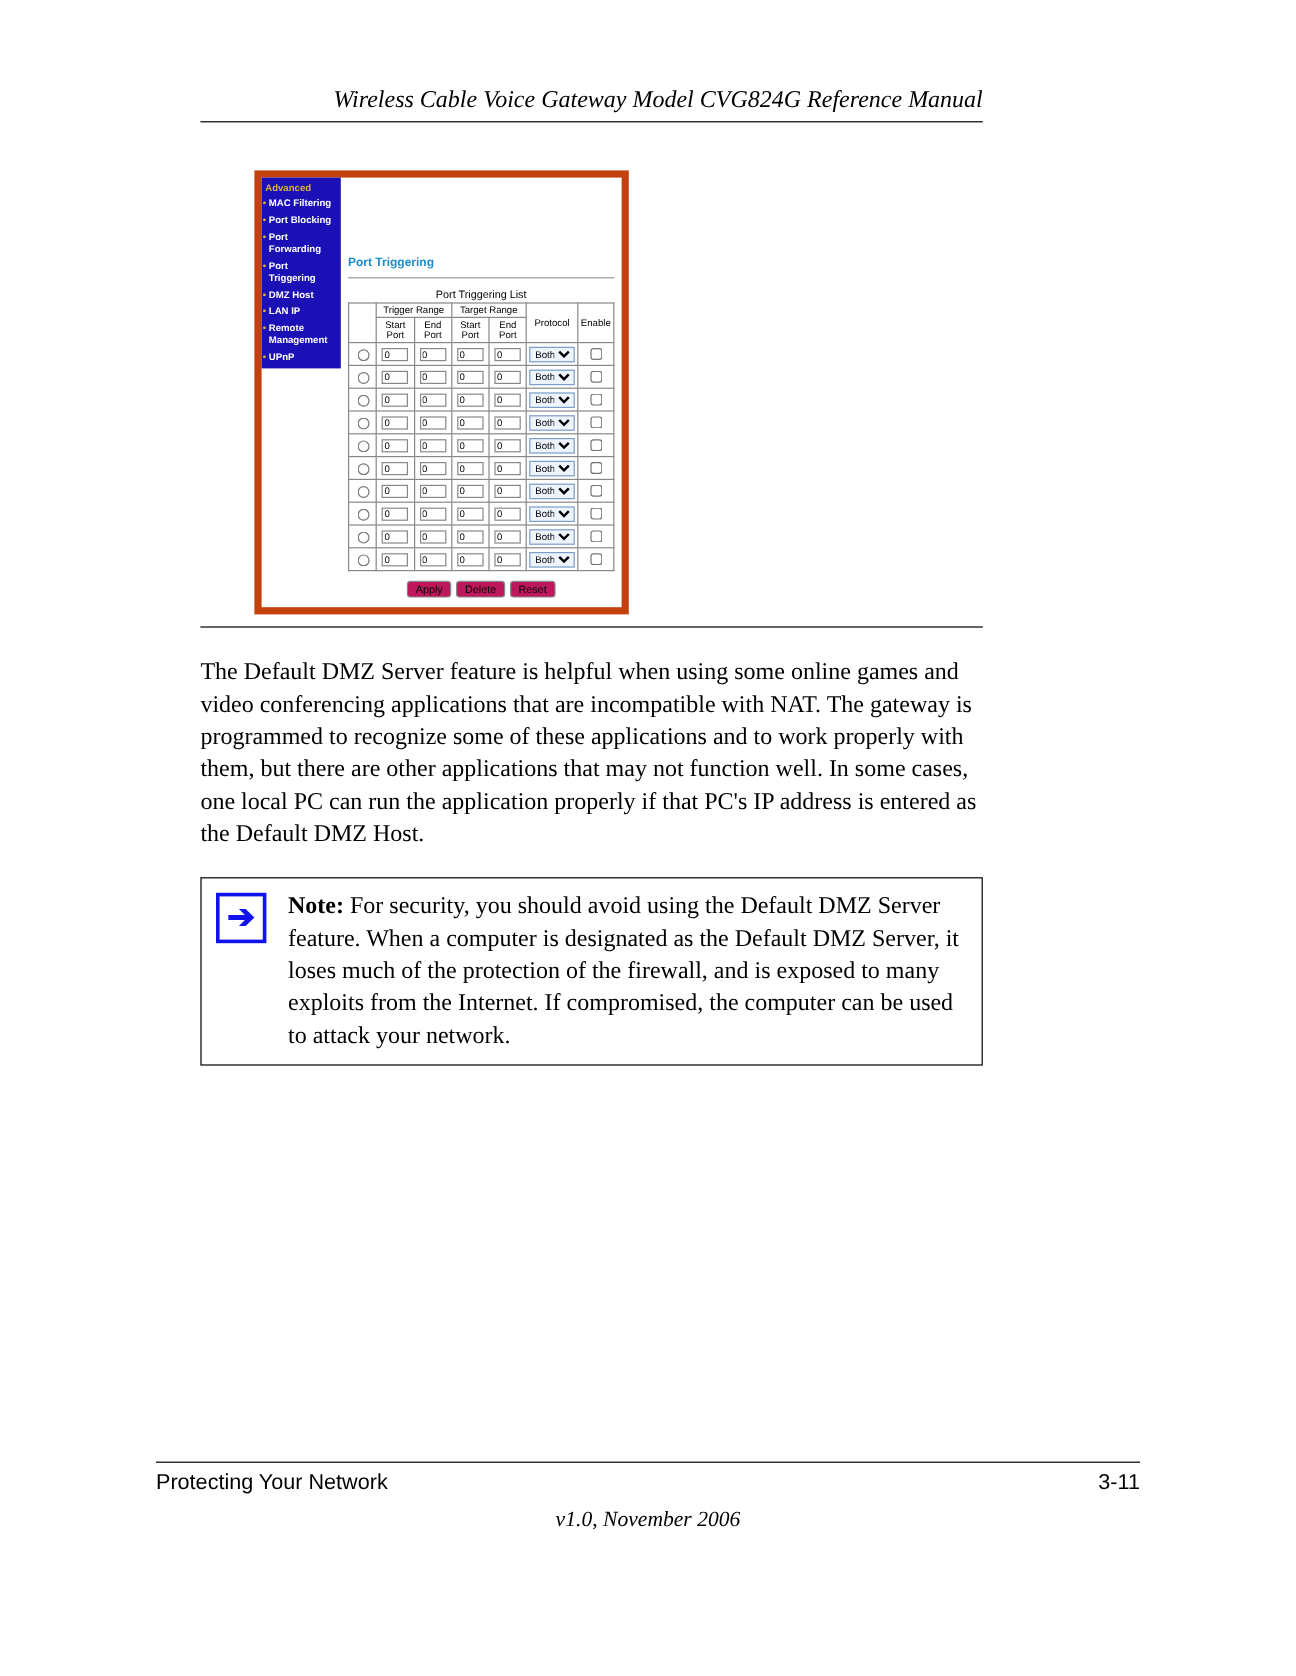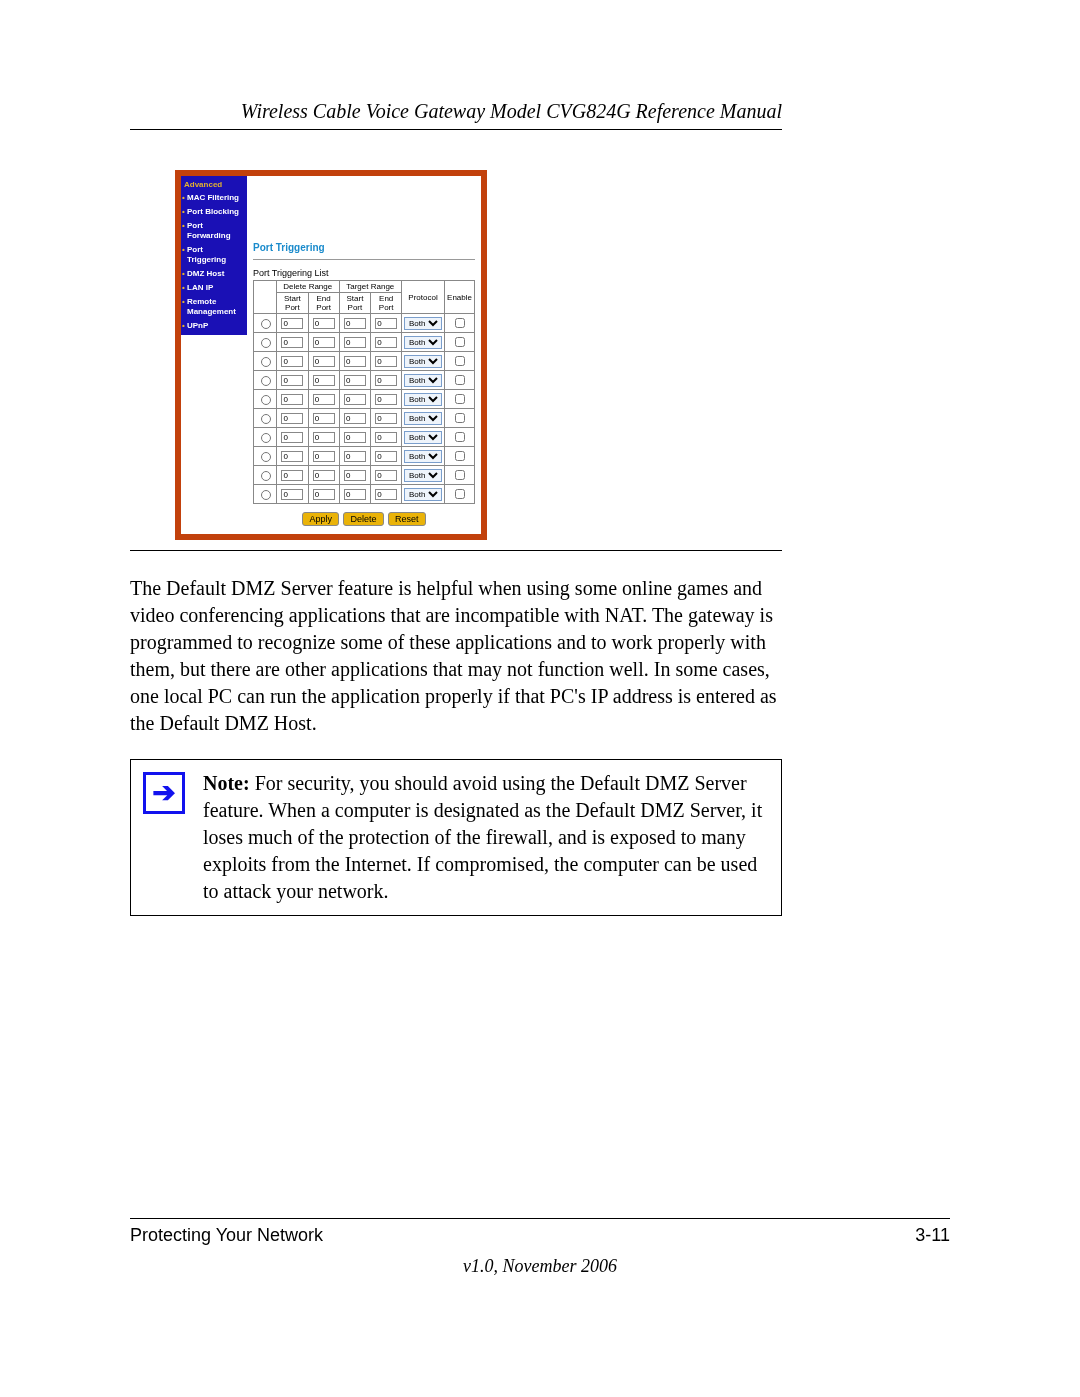--- a/index.html
+++ b/index.html
@@ -6,23 +6,24 @@
     margin: 0;
     padding: 0;
     background: #fff;
     font-family: "Times New Roman", Times, serif;
     color: #000;
     width: 1080px;
     height: 1397px;
     position: relative;
   }
   .page {
-    padding: 100px 130px 0 130px;
+    padding: 72px 130px 0 130px;
     box-sizing: border-box;
     width: 912px;
+    margin-left: 37px;
   }
   .doc-header {
     font-style: italic;
     font-size: 20px;
     text-align: right;
     border-bottom: 1px solid #000;
     padding-bottom: 6px;
     margin-bottom: 40px;
   }
   
@@ -84,21 +85,21 @@
   .ptable th, .ptable td {
     border: 1px solid #888;
     padding: 1px 2px;
     text-align: center;
     font-weight: normal;
   }
   .ptable thead th {
     background: #fff;
   }
   .list-caption {
-    text-align: left;
+    text-align: center;
     font-size: 9px;
     padding: 2px 0;
   }
   .pt-input {
     width: 22px;
     height: 11px;
     font-size: 8px;
     border: 1px solid #888;
     padding: 0 1px;
     box-sizing: border-box;
@@ -119,21 +120,21 @@
     height: 10px;
   }
   .btn-row {
     text-align: center;
     margin-top: 8px;
   }
   .pt-btn {
     font-size: 9px;
     padding: 1px 6px;
     border: 1px solid #888;
-    background: #eab308;
+    background: #be185d;
     border-radius: 3px;
     margin: 0 1px;
   }
   .fig-cap {
     font-family: Arial, Helvetica, sans-serif;
     font-weight: bold;
     font-size: 17px;
     margin: 10px 0 8px 45px;
   }
   .body-text {
@@ -229,21 +230,21 @@
       <div class="nav-item">UPnP</div>
     </div>
     <div class="panel-col">
       <div class="panel-title">Port Triggering</div>
       <hr class="panel-hr">
       <div class="list-caption">Port Triggering List</div>
       <table class="ptable">
         <thead>
           <tr>
             <th rowspan="2"></th>
-            <th colspan="2">Delete Range</th>
+            <th colspan="2">Trigger Range</th>
             <th colspan="2">Target Range</th>
             <th rowspan="2">Protocol</th>
             <th rowspan="2">Enable</th>
           </tr>
           <tr>
             <th>Start Port</th>
             <th>End Port</th>
             <th>Start Port</th>
             <th>End Port</th>
           </tr>

